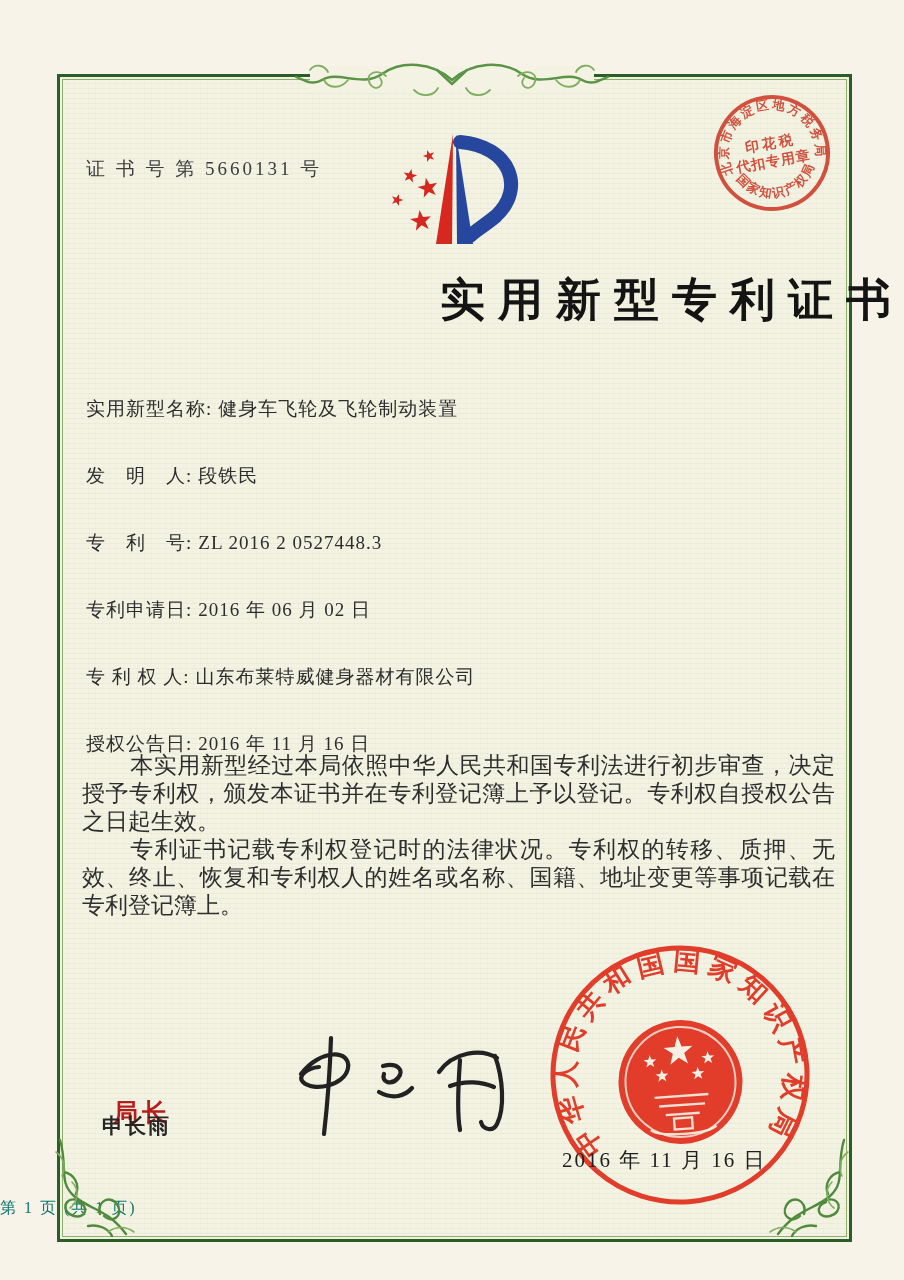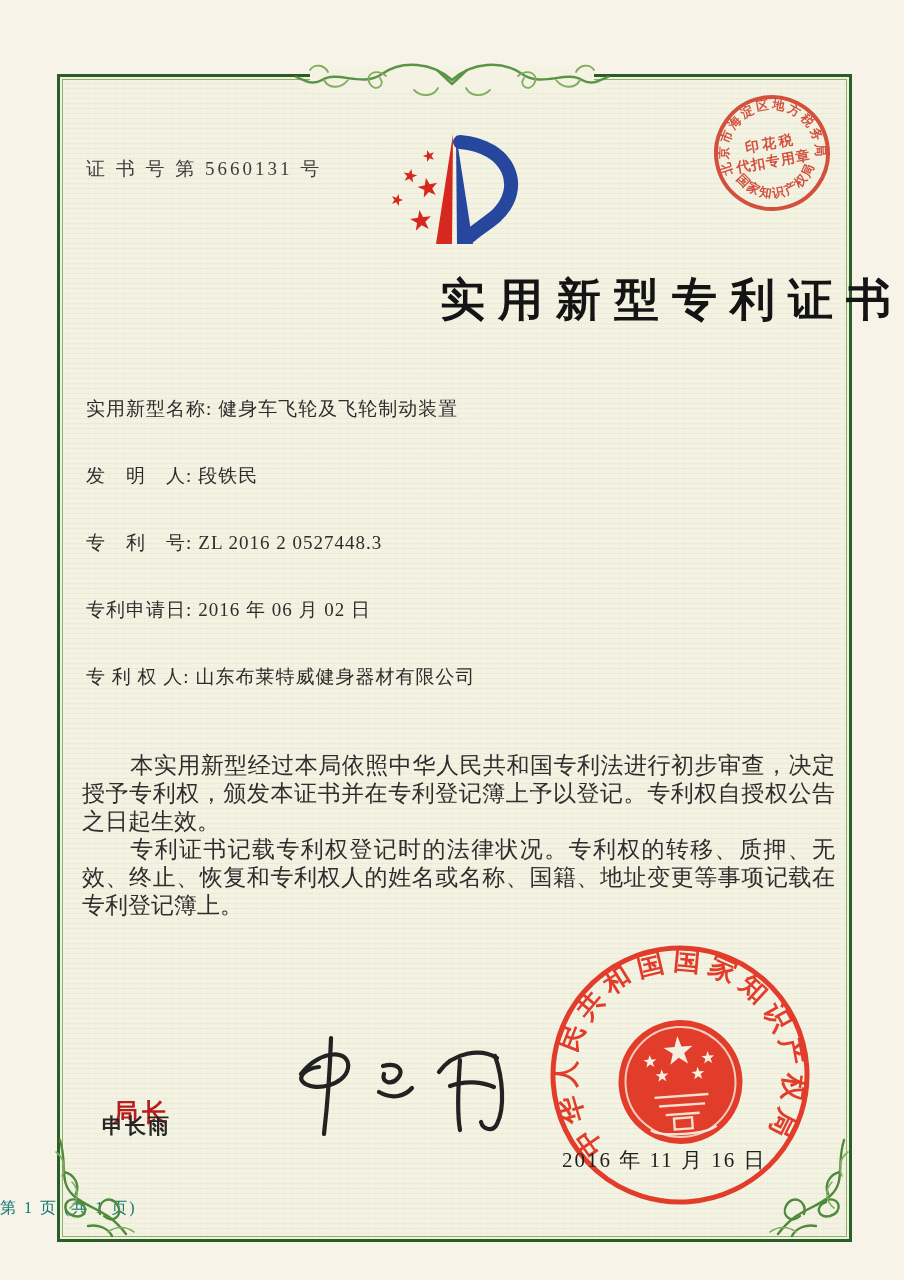--- a/index.html
+++ b/index.html
@@ -138,20 +138,23 @@
   </div>
   <div class="abs row" style="top:530px;">
     <span class="lab">专　利　号:</span><span>ZL 2016 2 0527448.3</span>
   </div>
   <div class="abs row" style="top:597px;">
     <span class="lab">专利申请日:</span><span>2016 年 06 月 02 日</span>
   </div>
   <div class="abs row" style="top:664px;">
     <span class="lab">专 利 权 人:</span><span>山东布莱特威健身器材有限公司</span>
   </div>
+  <div class="abs row" style="top:731px;">
+    <span class="lab">授权公告日:</span><span>2016 年 11 月 16 日</span>
+  </div>
 
   <div class="abs body-text">
     <p>本实用新型经过本局依照中华人民共和国专利法进行初步审查，决定授予专利权，颁发本证书并在专利登记簿上予以登记。专利权自授权公告之日起生效。</p>
     <p>专利证书记载专利权登记时的法律状况。专利权的转移、质押、无效、终止、恢复和专利权人的姓名或名称、国籍、地址变更等事项记载在专利登记簿上。</p>
   </div>
 
   <div class="abs sig-title">局长</div>
   <div class="abs sig-name">申长雨</div>
 
   <svg class="abs signature" width="260" height="110" viewBox="0 0 260 110">

